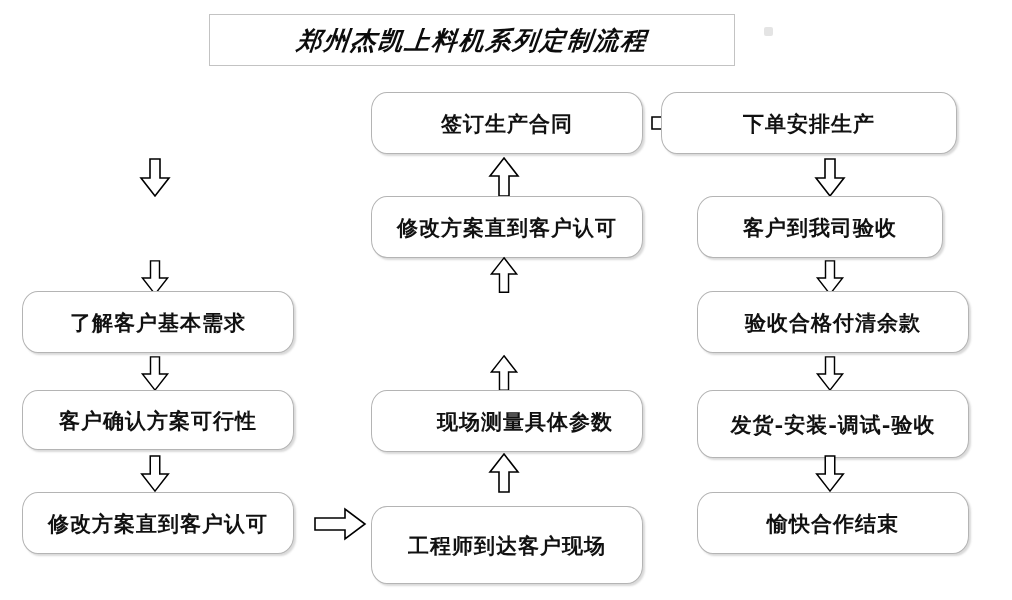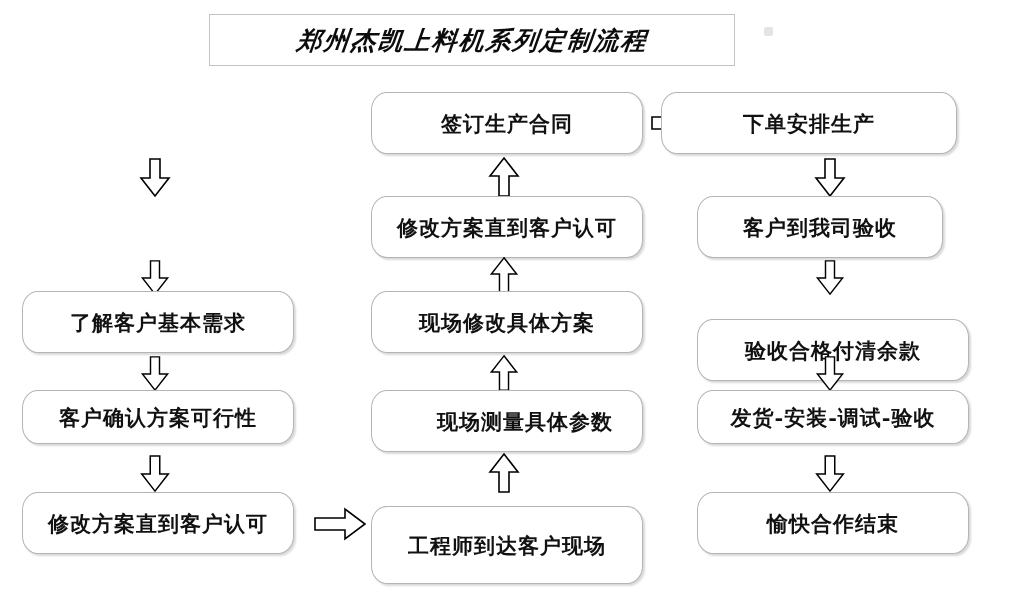--- a/index.html
+++ b/index.html
@@ -110,21 +110,21 @@
   <div class="node" style="left:22px; top:291px; width:272px; height:62px;">
     <span class="node-label">了解客户基本需求</span>
   </div>
 
   <div class="arrow" style="left:137px; top:356px;">
     <svg width="36" height="36" viewBox="0 0 36 40">
       <polygon points="13,1 23,1 23,20 32,20 18,38 4,20 13,20" fill="#ffffff" stroke="#000000" stroke-width="1.6" stroke-linejoin="miter"></polygon>
     </svg>
   </div>
 
-  <div class="node" style="left:22px; top:390px; width:272px; height:54px;">
+  <div class="node" style="left:22px; top:390px; width:272px; height:60px;">
     <span class="node-label">客户确认方案可行性</span>
   </div>
 
   <div class="arrow" style="left:137px; top:455px;">
     <svg width="36" height="38" viewBox="0 0 36 40">
       <polygon points="13,1 23,1 23,20 32,20 18,38 4,20 13,20" fill="#ffffff" stroke="#000000" stroke-width="1.6" stroke-linejoin="miter"></polygon>
     </svg>
   </div>
 
   <div class="node" style="left:22px; top:492px; width:272px; height:62px;">
@@ -150,23 +150,20 @@
   <div class="node" style="left:371px; top:196px; width:272px; height:62px;">
     <span class="node-label">修改方案直到客户认可</span>
   </div>
 
   <div class="arrow" style="left:486px; top:256px;">
     <svg width="36" height="38" viewBox="0 0 36 42">
       <polygon points="18,2 32,20 23,20 23,40 13,40 13,20 4,20" fill="#ffffff" stroke="#000000" stroke-width="1.6" stroke-linejoin="miter"></polygon>
     </svg>
   </div>
 
-  <div class="node" style="left:371px; top:291px; width:272px; height:62px;">
-    <span class="node-label">现场修改具体方案</span>
-  </div>
 
   <div class="arrow" style="left:486px; top:354px;">
     <svg width="36" height="38" viewBox="0 0 36 42">
       <polygon points="18,2 32,20 23,20 23,40 13,40 13,20 4,20" fill="#ffffff" stroke="#000000" stroke-width="1.6" stroke-linejoin="miter"></polygon>
     </svg>
   </div>
 
   <div class="node" style="left:371px; top:390px; width:272px; height:62px;padding-left:36px;">
     <span class="node-label">现场测量具体参数</span>
   </div>
@@ -200,31 +197,31 @@
   <div class="node" style="left:697px; top:196px; width:246px; height:62px;">
     <span class="node-label">客户到我司验收</span>
   </div>
 
   <div class="arrow" style="left:812px; top:260px;">
     <svg width="36" height="36" viewBox="0 0 36 40">
       <polygon points="13,1 23,1 23,20 32,20 18,38 4,20 13,20" fill="#ffffff" stroke="#000000" stroke-width="1.6" stroke-linejoin="miter"></polygon>
     </svg>
   </div>
 
-  <div class="node" style="left:697px; top:291px; width:272px; height:62px;margin-top:28px;">
+  <div class="node" style="left:697px; top:291px; width:272px; height:62px;">
     <span class="node-label">验收合格付清余款</span>
   </div>
 
   <div class="arrow" style="left:812px; top:356px;">
     <svg width="36" height="36" viewBox="0 0 36 40">
       <polygon points="13,1 23,1 23,20 32,20 18,38 4,20 13,20" fill="#ffffff" stroke="#000000" stroke-width="1.6" stroke-linejoin="miter"></polygon>
     </svg>
   </div>
 
-  <div class="node" style="left:697px; top:390px; width:272px; height:54px;">
+  <div class="node" style="left:697px; top:390px; width:272px; height:68px;">
     <span class="node-label">发货-安装-调试-验收</span>
   </div>
 
   <div class="arrow" style="left:812px; top:455px;">
     <svg width="36" height="38" viewBox="0 0 36 40">
       <polygon points="13,1 23,1 23,20 32,20 18,38 4,20 13,20" fill="#ffffff" stroke="#000000" stroke-width="1.6" stroke-linejoin="miter"></polygon>
     </svg>
   </div>
 
   <div class="node" style="left:697px; top:492px; width:272px; height:62px;">

